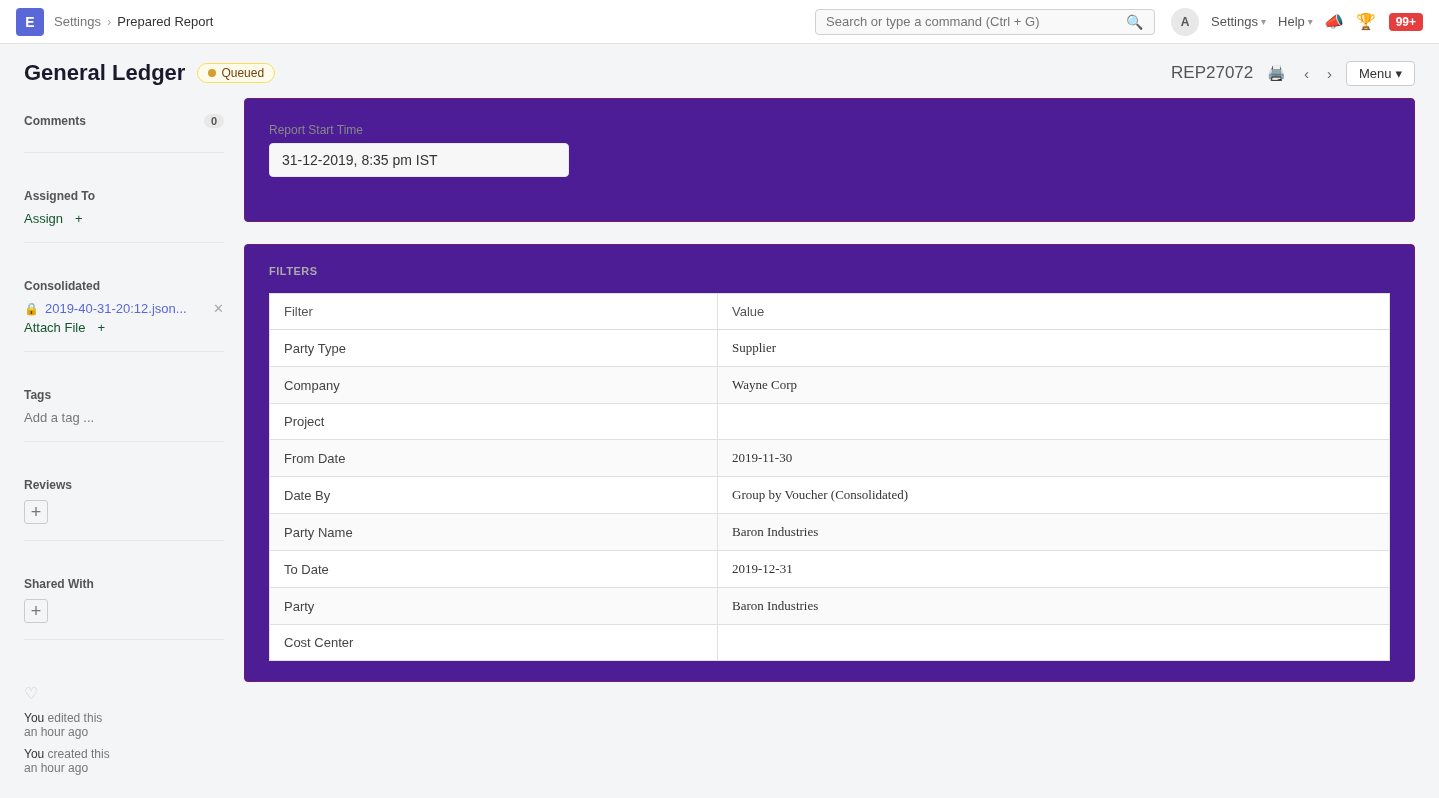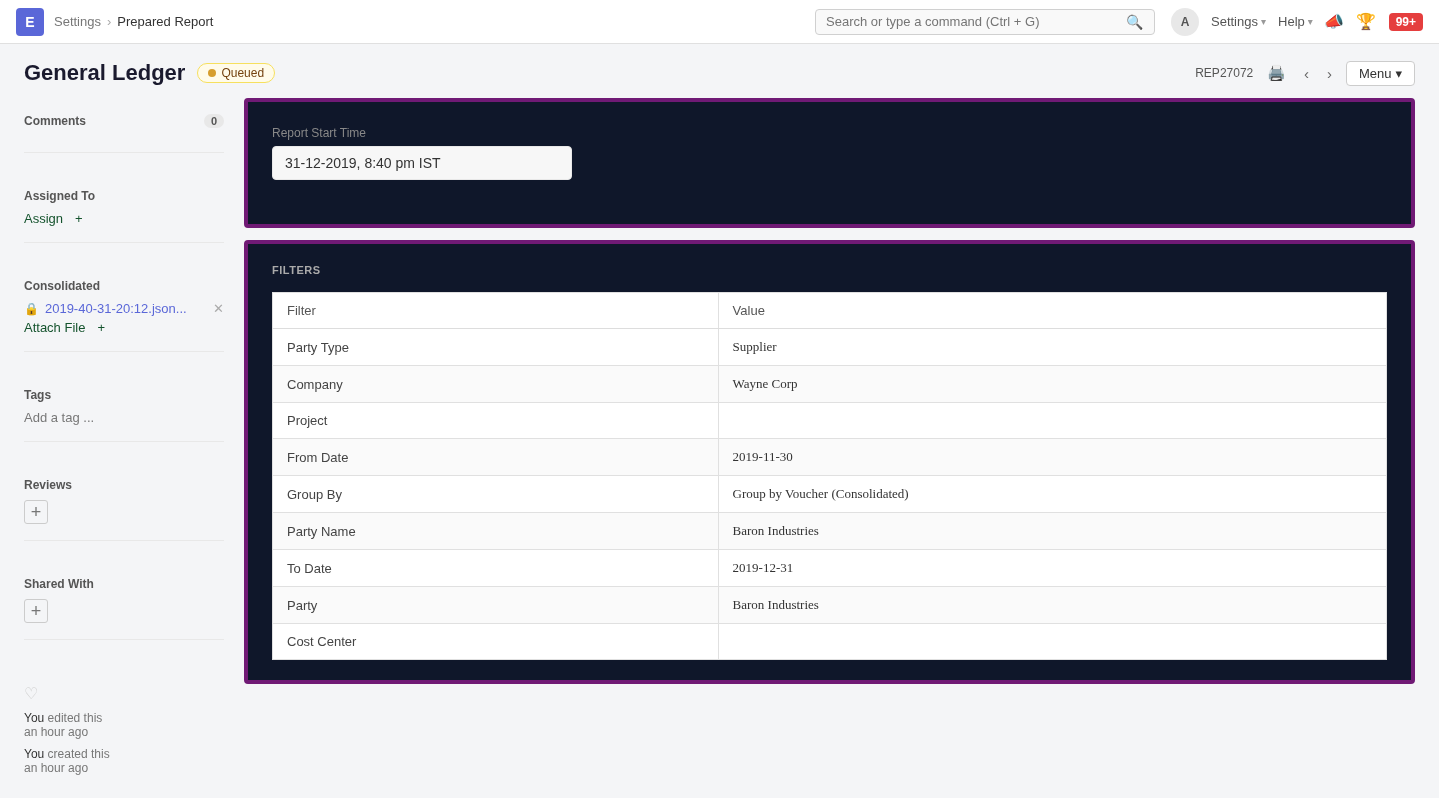--- a/index.html
+++ b/index.html
@@ -56,21 +56,21 @@
     }
     .page-title-area { display: flex; align-items: center; gap: 12px; }
     .page-title { font-size: 22px; font-weight: 700; color: #1a1a2e; }
     .status-badge {
       display: flex; align-items: center; gap: 5px;
       background: #fffbea; border: 1px solid #f6e05e; border-radius: 12px;
       padding: 2px 10px; font-size: 12px; color: #744210;
     }
     .status-dot { width: 8px; height: 8px; border-radius: 50%; background: #d69e2e; }
     .page-header-right { display: flex; align-items: center; gap: 10px; }
-    .rep-id { font-size: 12px; color: #555; }
+    .rep-id { font-size: 17px; color: #555; }
     .header-icon-btn {
       color: #666; font-size: 15px; cursor: pointer; padding: 2px 4px;
     }
     .menu-btn {
       border: 1px solid #ccc; border-radius: 4px; background: #fff;
       padding: 4px 12px; font-size: 13px; cursor: pointer; color: #333;
       display: flex; align-items: center; gap: 4px;
     }
 
     
@@ -105,22 +105,22 @@
       background: none; border: none; cursor: pointer; color: #777; font-size: 18px; line-height: 1;
       width: 24px; height: 24px; display: flex; align-items: center; justify-content: center;
       border: 1px solid #ccc; border-radius: 3px;
     }
     .heart-icon { color: #ccc; font-size: 16px; margin: 8px 0; }
     .timeline-entry { font-size: 12px; color: #777; margin-bottom: 8px; }
     .timeline-entry .you { color: #333; font-weight: 500; }
 
     
     .main-panel {
-      background: #0f172a; border: 4px solid #701a75; border-radius: 4px;
-      margin-bottom: 12px;
+      background: #4c1d95; border: 1px solid #701a75; border-radius: 4px;
+      margin-bottom: 22px;
     }
     .panel-inner { padding: 24px; }
 
     
     .report-info-row {
       display: flex; gap: 40px; margin-bottom: 20px;
     }
     .report-field { display: flex; flex-direction: column; gap: 6px; }
     .report-field-label { font-size: 12px; color: #888; font-weight: 500; }
     .report-field-value {
@@ -273,21 +273,21 @@
 
   </div>
 
   <div class="main-content">
 
     <div class="main-panel">
       <div class="panel-inner">
         <div class="report-info-row">
           <div class="report-field">
             <div class="report-field-label">Report Start Time</div>
-            <div class="report-field-value">31-12-2019, 8:40 pm IST</div>
+            <div class="report-field-value">31-12-2019, 8:35 pm IST</div>
           </div>
         </div>
       </div>
     </div>
 
     <div class="main-panel">
       <div class="filters-section">
         <div class="filters-title">FILTERS</div>
         <table class="filters-table">
           <thead>
@@ -307,21 +307,21 @@
               </tr>
               <tr>
                 <td>Project</td>
                 <td></td>
               </tr>
               <tr>
                 <td>From Date</td>
                 <td>2019-11-30</td>
               </tr>
               <tr>
-                <td>Group By</td>
+                <td>Date By</td>
                 <td>Group by Voucher (Consolidated)</td>
               </tr>
               <tr>
                 <td>Party Name</td>
                 <td>Baron Industries</td>
               </tr>
               <tr>
                 <td>To Date</td>
                 <td>2019-12-31</td>
               </tr>

